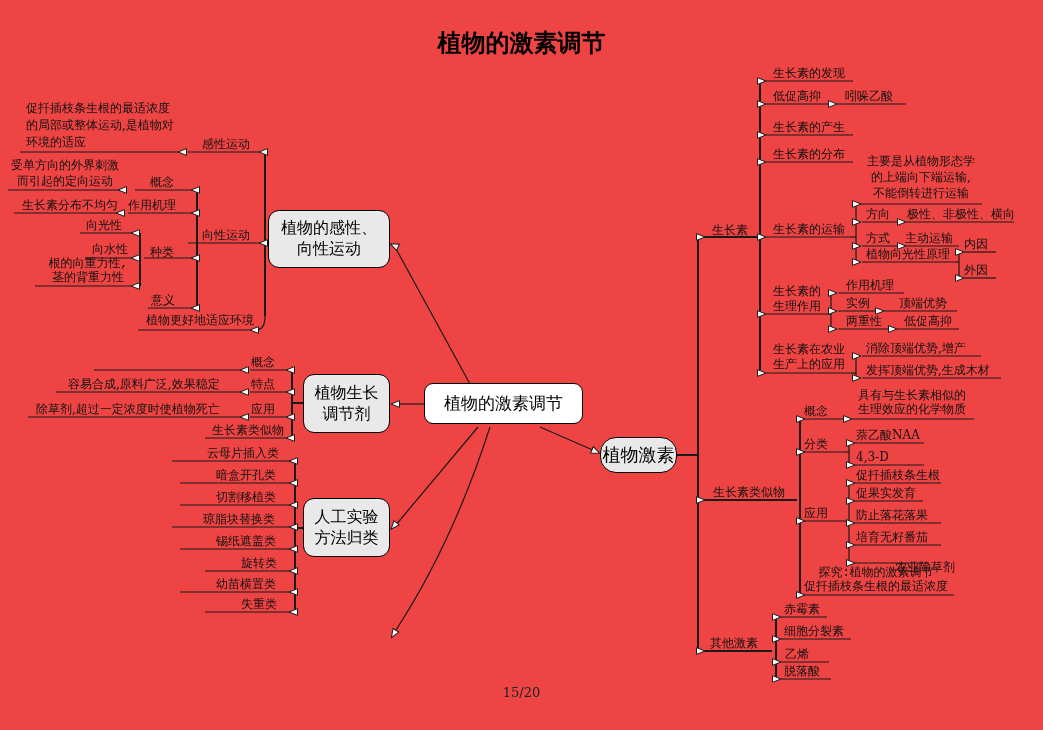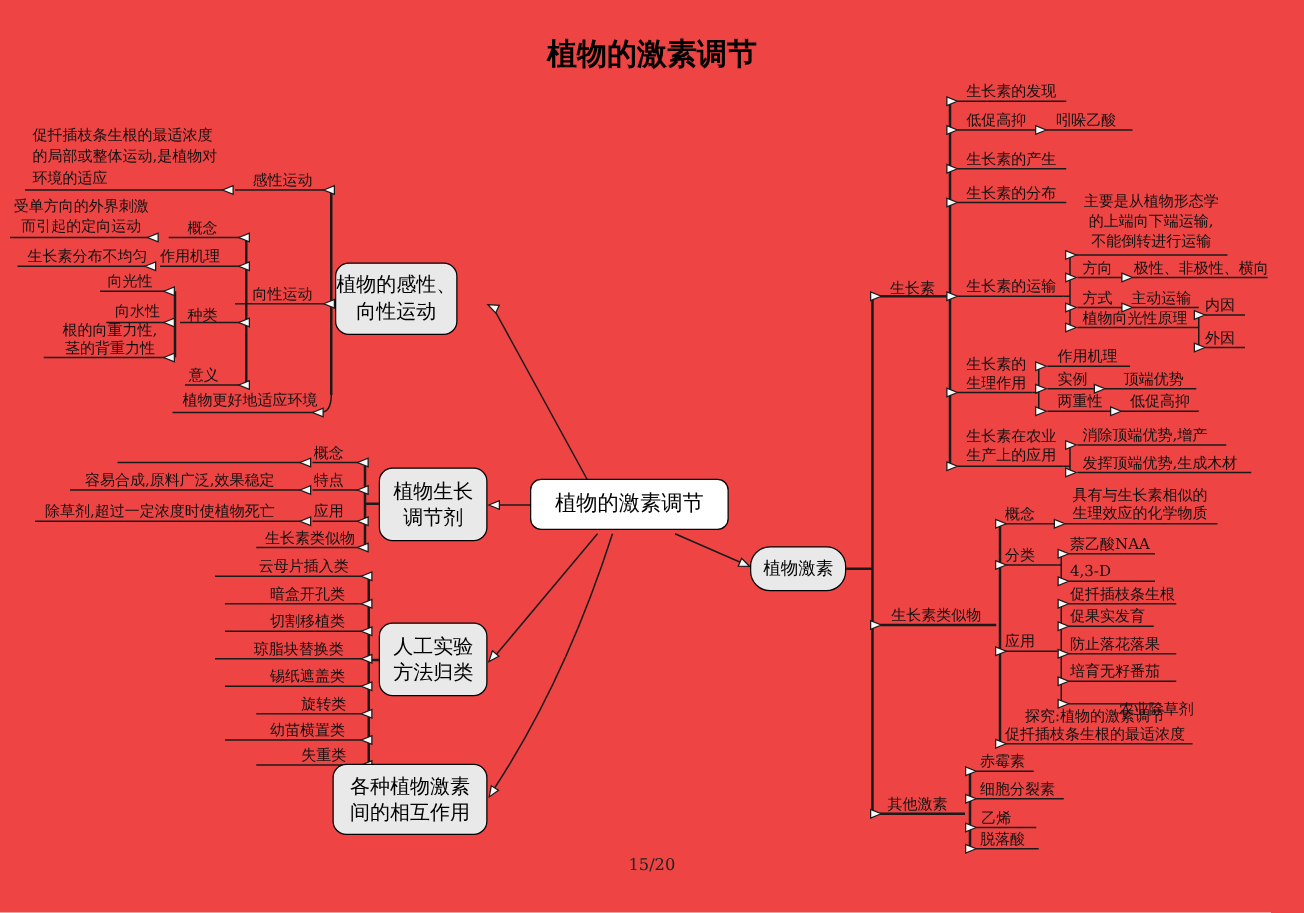--- a/index.html
+++ b/index.html
@@ -6,29 +6,29 @@
   #stage{position:relative;width:1043px;height:730px;background:#ef4444;overflow:hidden;
          font-family:"DejaVu Serif","Liberation Serif",serif;color:#111;}
   #links{position:absolute;left:0;top:0;}
   .title{position:absolute;left:0;top:27px;width:1043px;text-align:center;
          font-family:"DejaVu Sans","Liberation Sans",sans-serif;font-size:24px;font-weight:600;color:#000;}
   .pagenum{position:absolute;left:0;top:685px;width:1043px;text-align:center;font-size:13px;color:#222;}
   .lb{position:absolute;font-size:12px;line-height:14px;white-space:nowrap;color:#111;}
   .blk{position:absolute;font-size:12px;color:#111;}
   .blk div{white-space:nowrap;}
   .c{text-align:center;}
-  .lh14 div{line-height:14px;}
+  .lh14 div{line-height:14px;font-family:Liberation Mono, monospace;}
   .lh15 div{line-height:15px;}
   .lh16 div{line-height:16px;}
   .lh17 div{line-height:17px;}
   .node{position:absolute;border:1.5px solid #000;border-radius:11px;background:#e9e9e9;
         display:flex;flex-direction:column;align-items:center;justify-content:center;
         font-size:16px;line-height:1.3;box-sizing:border-box;color:#000;}
   .node.white{background:#fff;font-size:17px;border-radius:9px;}
-  .node.small{font-size:14px;border-radius:16px;}
+  .node.small{font-size:18px;border-radius:16px;}
 </style>
 </head>
 <body>
 
 <div id="stage">
 
   <svg id="links" width="1043" height="730">
       <line x1="677" y1="455" x2="698" y2="455" stroke="#1a1a1a" stroke-width="2"></line>
       <line x1="698" y1="237" x2="698" y2="651" stroke="#1a1a1a" stroke-width="2"></line>
       <line x1="704" y1="237" x2="760" y2="237" stroke="#1a1a1a" stroke-width="2"></line>
@@ -206,39 +206,35 @@
       <path d="M 3,0 L -5.5,3.4 L -5.5,-3.4 Z" transform="translate(393,635) rotate(122)" fill="#f7f7f7" stroke="#1a1a1a" stroke-width="1"></path>
       <path d="M 3,0 L -5.5,3.4 L -5.5,-3.4 Z" transform="translate(597,452) rotate(23)" fill="#f7f7f7" stroke="#1a1a1a" stroke-width="1"></path>
     </svg>
 
   <div class="title">植物的激素调节</div>
 
   <div class="node white" style="left:424px;top:383px;width:159px;height:41px;">
     <div>植物的激素调节</div>
   </div>
 
-  <div class="node" style="left:268px;top:210px;width:98px;height:58px;">
+  <div class="node" style="left:268px;top:210px;width:122px;height:58px;">
     <div>植物的感性、</div>
     <div>向性运动</div>
   </div>
 
   <div class="node" style="left:303px;top:374px;width:87px;height:59px;">
     <div>植物生长</div>
     <div>调节剂</div>
   </div>
 
   <div class="node" style="left:303px;top:498px;width:87px;height:59px;">
     <div>人工实验</div>
     <div>方法归类</div>
   </div>
 
-  <div class="node" style="left:266px;top:611px;width:124px;height:57px;">
-    <div>各种植物激素</div>
-    <div>间的相互作用</div>
-  </div>
 
   <div class="node small" style="left:600px;top:437px;width:77px;height:36px;">
     <div>植物激素</div>
   </div>
 
   <div class="blk lh17" style="left:26px;top:100px;width:164px;">
     <div>促扦插枝条生根的最适浓度</div>
     <div>的局部或整体运动,是植物对</div>
     <div>环境的适应</div>
   </div>

